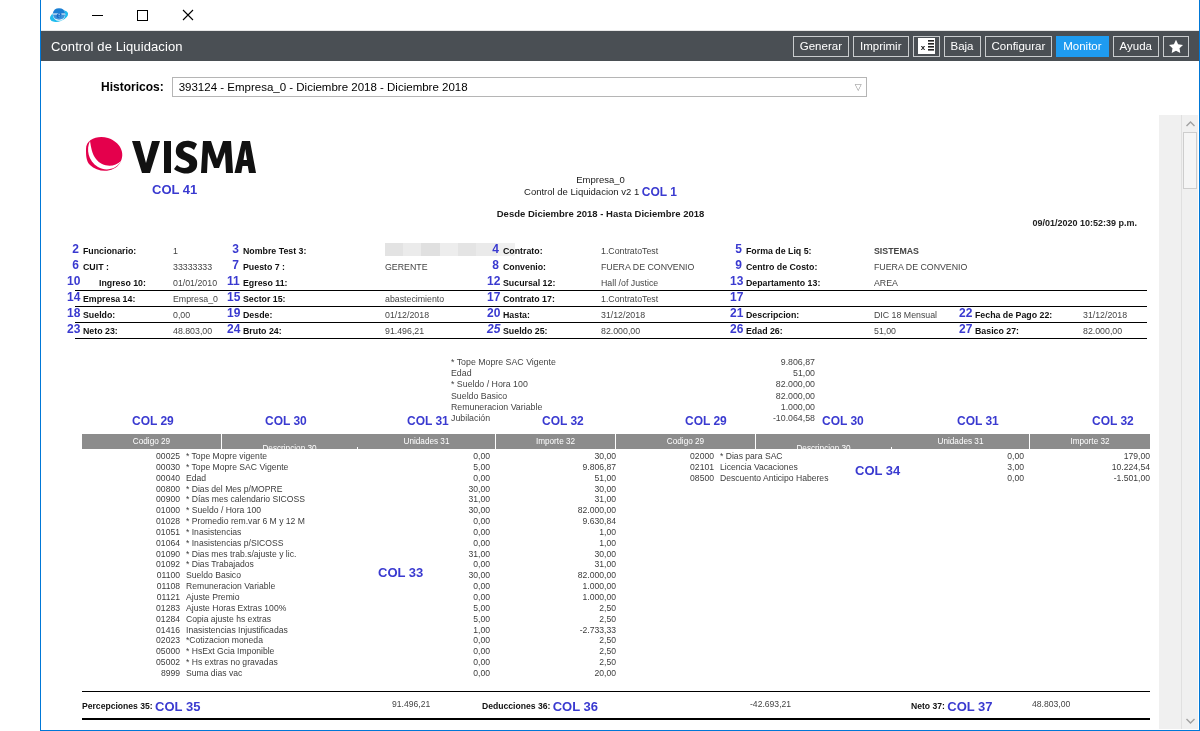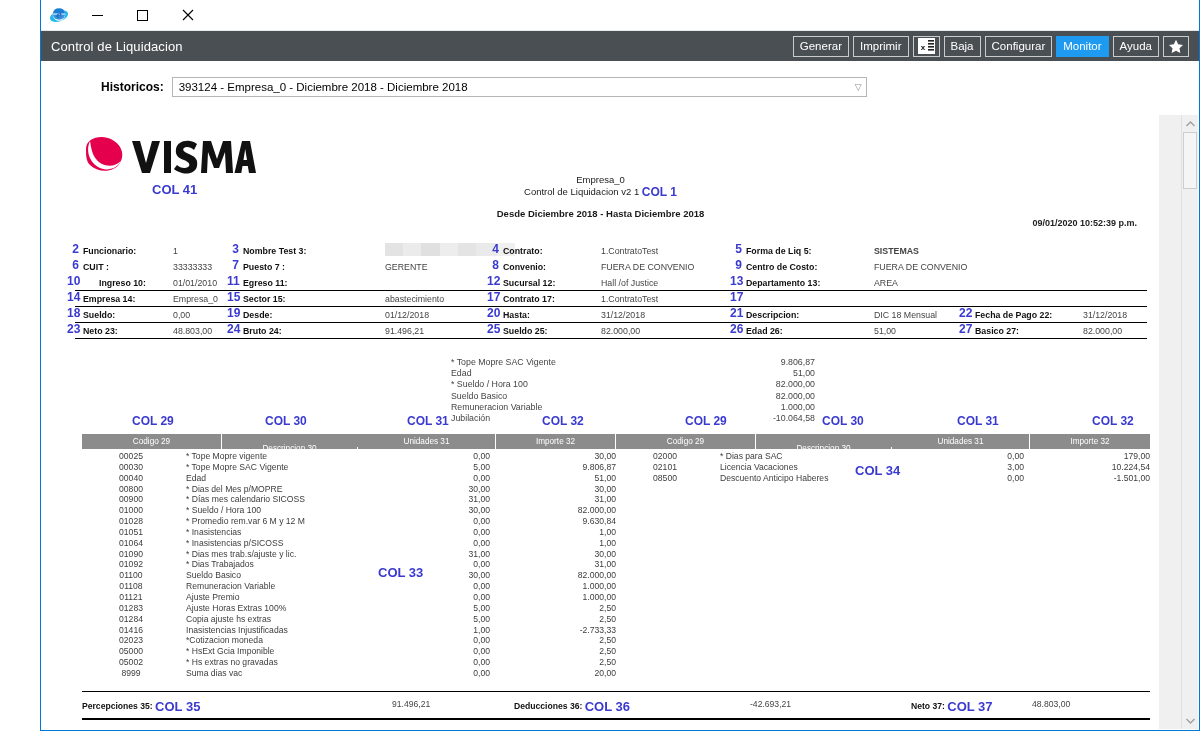--- a/index.html
+++ b/index.html
@@ -132,21 +132,21 @@
     border-right:1px solid #ffffff; font-weight:normal;
   }
   .thead div:last-child { border-right:none; }
   .w-code { width:140px; }
   .w-desc { width:136px;margin-top:13px; }
   .w-unit { width:138px; }
   .w-imp  { width:120px; }
   .tbody { position:relative; display:flex; padding-top:2px; }
   .half { width:534px; position:relative; }
   .trow { display:flex; height:10.85px; font-size:8.6px; color:#3c3c3c; }
-  .c-code { width:98px; text-align:center; padding-right:0; }
+  .c-code { width:98px; text-align:right; padding-right:0; }
   .c-desc { width:178px; padding-left:6px; }
   .c-unit { width:138px; text-align:right; padding-right:6px; }
   .c-imp  { width:120px; text-align:right; padding-right:0px; }
   .c33 { position:absolute; left:296px; top:114px; font-size:13px; }
   .c34 { position:absolute; left:239px; top:12px; font-size:13px; }
 
   
   .totals { position:absolute; left:40px; top:694px; width:1068px; font-size:8.6px; }
   .totals .lblb { font-weight:bold; color:#111; font-size:8.6px; }
   .totline-top { position:absolute; left:40px; top:690px; width:1068px; border-top:1px solid #000; }
@@ -331,21 +331,21 @@
             <span class="val" style="left:1008px;">31/12/2018</span>
           </div>
 
           <div class="row sepb">
             <span class="num" style="left:-8px;width:12px;">23</span>
             <span class="lab" style="left:8px;">Neto 23:</span>
             <span class="val" style="left:98px;">48.803,00</span>
             <span class="num" style="left:152px;width:12px;">24</span>
             <span class="lab" style="left:168px;">Bruto 24:</span>
             <span class="val" style="left:310px;">91.496,21</span>
-            <span class="num" style="left:412px;width:12px;">25</span>
+            <span class="num" style="left:412px;width:12px;font-style:italic;">25</span>
             <span class="lab" style="left:428px;">Sueldo 25:</span>
             <span class="val" style="left:526px;">82.000,00</span>
             <span class="num" style="left:655px;width:12px;">26</span>
             <span class="lab" style="left:671px;">Edad 26:</span>
             <span class="val" style="left:799px;">51,00</span>
             <span class="num" style="left:884px;width:12px;">27</span>
             <span class="lab" style="left:900px;">Basico 27:</span>
             <span class="val" style="left:1008px;">82.000,00</span>
           </div>
         </div>
@@ -554,21 +554,21 @@
         </div>
 
         <div class="totline-top" style="top:576px;"></div>
         <div class="totals" style="top:580px;height:24px;">
           <span class="t-item lblb" style="left:0;top:4px;">
             <span>Percepciones 35:</span>
             <span class="col-lbl">COL 35</span>
           </span>
           <span class="t-val" style="left:310px;top:4px;">91.496,21</span>
 
-          <span class="t-item lblb" style="left:400px;top:4px;margin-left:32px;">
+          <span class="t-item lblb" style="left:400px;top:4px;">
             <span>Deducciones 36:</span>
             <span class="col-lbl">COL 36</span>
           </span>
           <span class="t-val" style="left:668px;top:4px;">-42.693,21</span>
 
           <span class="t-item lblb" style="left:829px;top:4px;">
             <span>Neto 37:</span>
             <span class="col-lbl">COL 37</span>
           </span>
           <span class="t-val" style="left:950px;top:4px;">48.803,00</span>

